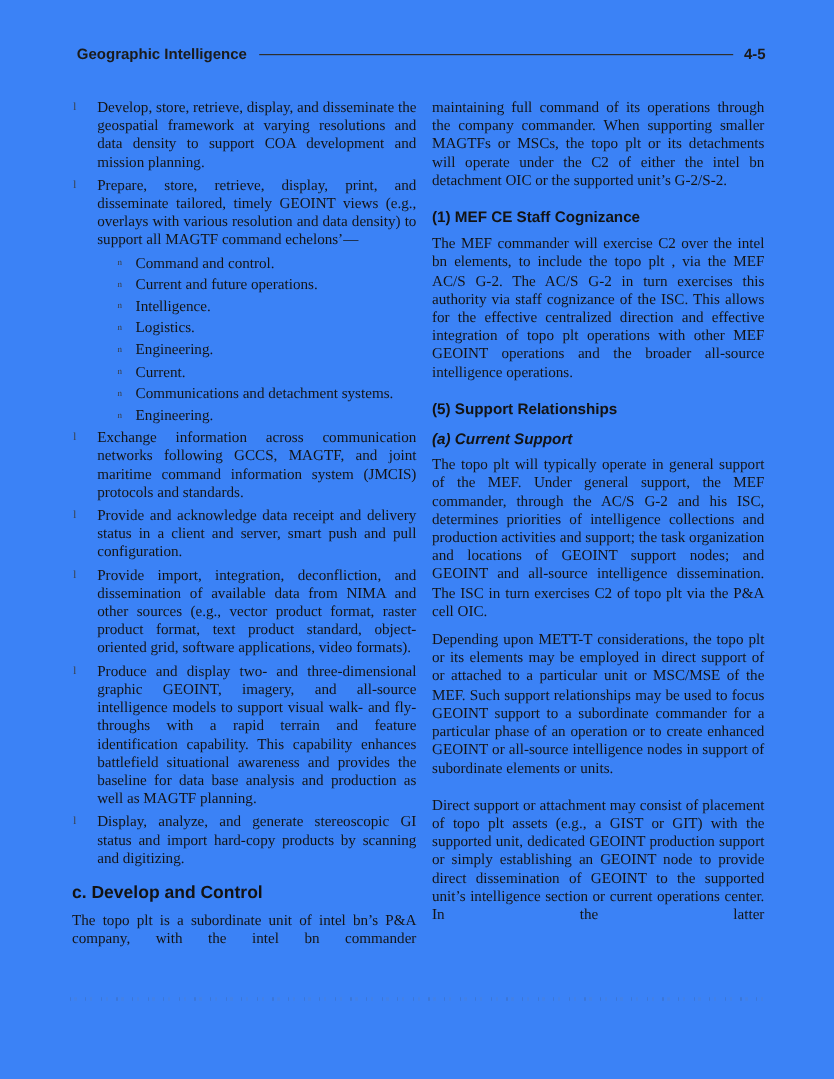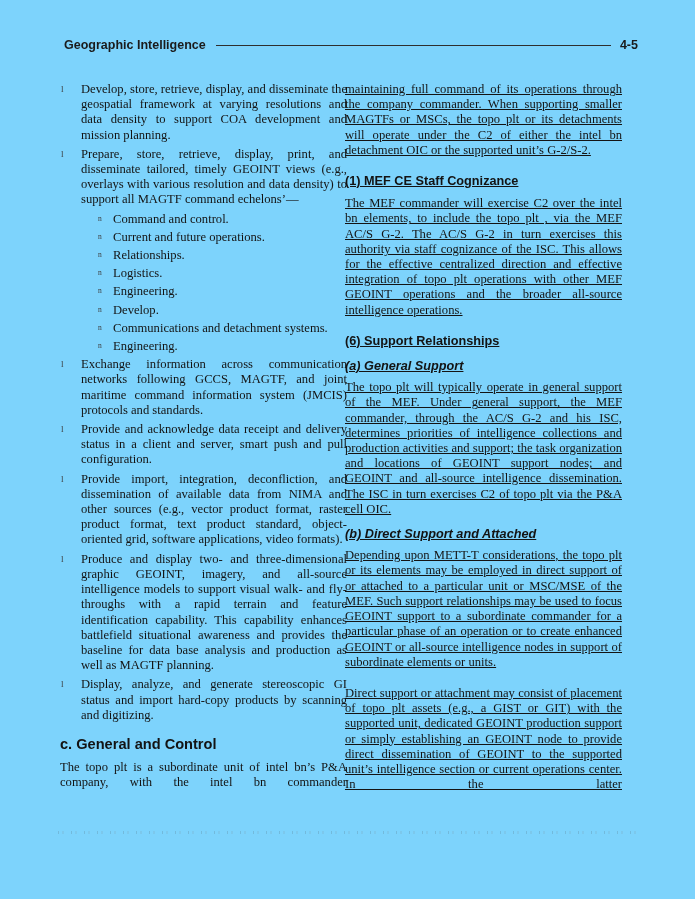--- a/index.html
+++ b/index.html
@@ -6,21 +6,21 @@
   html, body { background:#ffffff; }
   body {
     width:695px; height:899px;
     font-family:"Liberation Serif", serif;
     color:#161616;
     position:relative;
     overflow:hidden;
   }
   .page {
     position:absolute; inset:0;
-    background:#7dd3fc;
+    background:#3b82f6;
   }
   
   .header {
     position:absolute; top:38px; left:64px; width:574px;
     display:flex; align-items:center;
     font-family:"Liberation Sans", sans-serif;
     font-weight:700; font-size:12.5px; color:#1b1b1b;
     white-space:nowrap;
   }
   .header-rule {
@@ -29,21 +29,21 @@
     margin:1px 9px 0 10px;
   }
   
   .col {
     position:absolute; top:82px;
     font-size:12.6px; line-height:15.2px;
     text-align:justify;
     color:#141414;
   }
   .col-left  { left:60px;  width:287px; }
-  .col-right { left:345px; width:277px;text-decoration:underline; }
+  .col-right { left:360px; width:277px; }
 
   
   .bullet { position:relative; padding-left:21px; margin-bottom:4px; }
   .bullet > .marker {
     position:absolute; left:1px; top:2px;
     font-size:9px; line-height:10px; color:#3a3a3a;
   }
   .sub-bullet { position:relative; margin-left:38px; padding-left:15px; margin-bottom:3px; }
   .sub-bullet > .marker {
     position:absolute; left:0; top:3px;
@@ -110,33 +110,33 @@
     <div class="sub-bullet">
       <span class="marker">n</span>
       <span>Command and control.</span>
     </div>
     <div class="sub-bullet">
       <span class="marker">n</span>
       <span>Current and future operations.</span>
     </div>
     <div class="sub-bullet">
       <span class="marker">n</span>
-      <span>Relationships.</span>
+      <span>Intelligence.</span>
     </div>
     <div class="sub-bullet">
       <span class="marker">n</span>
       <span>Logistics.</span>
     </div>
     <div class="sub-bullet">
       <span class="marker">n</span>
       <span>Engineering.</span>
     </div>
     <div class="sub-bullet">
       <span class="marker">n</span>
-      <span>Develop.</span>
+      <span>Current.</span>
     </div>
     <div class="sub-bullet">
       <span class="marker">n</span>
       <span>Communications and detachment systems.</span>
     </div>
     <div class="sub-bullet">
       <span class="marker">n</span>
       <span>Engineering.</span>
     </div>
 
@@ -154,38 +154,37 @@
     </div>
     <div class="bullet">
       <span class="marker">l</span>
       <span>Produce and display two- and three-dimensional graphic GEOINT, imagery, and all-source intelligence models to support visual walk- and fly-throughs with a rapid terrain and feature identification capability. This capability enhances battlefield situational awareness and provides the baseline for data base analysis and production as well as MAGTF planning.</span>
     </div>
     <div class="bullet">
       <span class="marker">l</span>
       <span>Display, analyze, and generate stereoscopic GI status and import hard-copy products by scanning and digitizing.</span>
     </div>
 
-    <div class="section-heading">c.  General and Control</div>
+    <div class="section-heading">c.  Develop and Control</div>
 
     <p class="body continues">The topo plt is a subordinate unit of intel bn’s P&amp;A company, with the intel bn commander</p>
   </div>
 
   <div class="col col-right">
 
     <p class="body">maintaining full command of its operations through the company commander. When supporting smaller MAGTFs or MSCs, the topo plt or its detachments will operate under the C2 of either the intel bn detachment OIC or the supported unit’s G-2/S-2.</p>
 
     <div class="sub-heading">(1)  MEF CE Staff Cognizance</div>
     <p class="body">The MEF commander will exercise C2 over the intel bn elements, to include the topo plt , via the MEF AC/S G-2. The AC/S G-2 in turn exercises this authority via staff cognizance of the ISC. This allows for the effective centralized direction and effective integration of topo plt operations with other MEF GEOINT operations and the broader all-source intelligence operations.</p>
 
-    <div class="sub-heading">(6)  Support Relationships</div>
+    <div class="sub-heading">(5)  Support Relationships</div>
 
-    <div class="sub-heading italic">(a)  General Support</div>
+    <div class="sub-heading italic">(a)  Current Support</div>
     <p class="body">The topo plt will typically operate in general support of the MEF. Under general support, the MEF commander, through the AC/S G-2 and his ISC, determines priorities of intelligence collections and production activities and support; the task organization and locations of GEOINT support nodes; and GEOINT and all-source intelligence dissemination. The ISC in turn exercises C2 of topo plt via the P&amp;A cell OIC.</p>
 
-    <div class="sub-heading italic">(b)  Direct Support and Attached</div>
     <p class="body">Depending upon METT-T considerations, the topo plt or its elements may be employed in direct support of or attached to a particular unit or MSC/MSE of the MEF. Such support relationships may be used to focus GEOINT support to a subordinate commander for a particular phase of an operation or to create enhanced GEOINT or all-source intelligence nodes in support of subordinate elements or units.</p>
 
     <p class="body continues spaced-before">Direct support or attachment may consist of placement of topo plt assets (e.g., a GIST or GIT) with the supported unit, dedicated GEOINT production support or simply establishing an GEOINT node to provide direct dissemination of GEOINT to the supported unit’s intelligence section or current operations center. In the latter</p>
   </div>
 
   <div class="scan-noise"></div>
 
 </div>
 
 </body></html>

